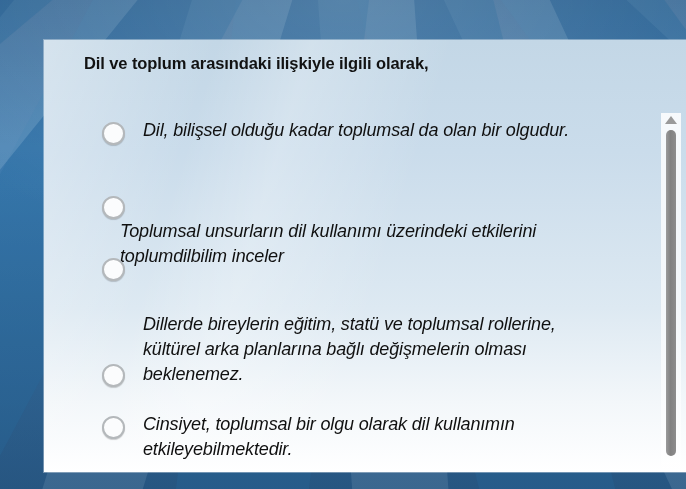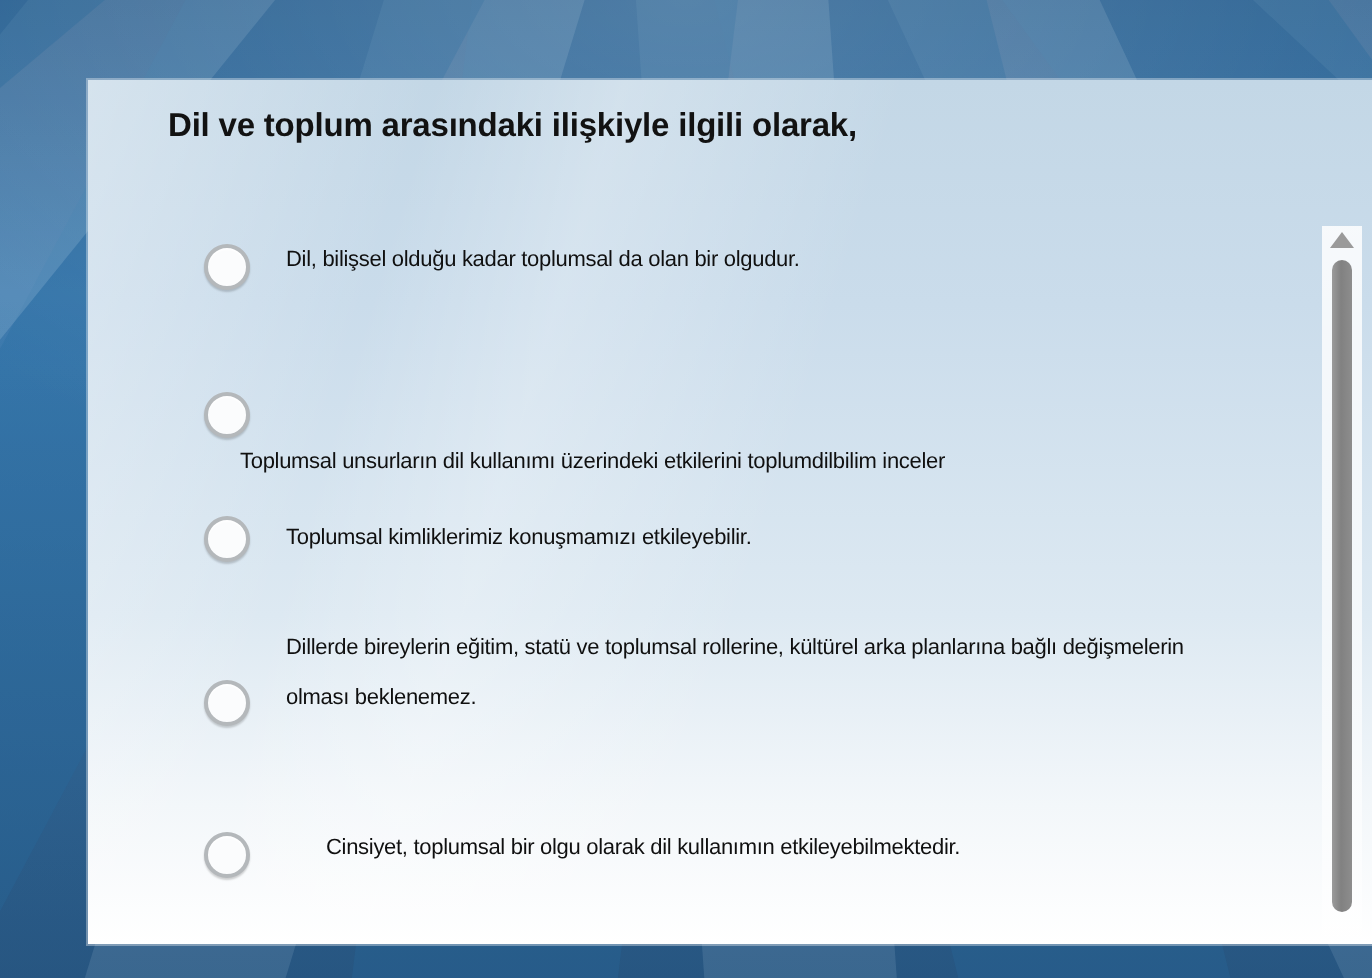--- a/index.html
+++ b/index.html
@@ -103,32 +103,33 @@
     width: 23px;
     height: 23px;
     border-radius: 50%;
     background: #fbfcfd;
     border: 2px solid #b4b8bb;
     box-shadow: 0 1px 1px rgba(0,0,0,.18), inset 0 1px 1px rgba(255,255,255,.9);
     box-sizing: border-box;
   }
   .otext {
     margin-left: 18px;
-    font-size: 11px;
+    font-size: 18px;
     line-height: 25px;
     color: #101010;
     letter-spacing: -.15px;
+    font-style: italic;
   }
 
   
   .o1 { top: 0px;   }
   .o2 { top: 74px; flex-direction: column;  }
   .o3 { top: 139px; }
-  .o4 { top: 194px; }
-  .o5 { top: 294px; gap: 20px; }
+  .o4 { top: 194px; align-items: flex-end; }
+  .o5 { top: 294px; }
 
   
   .o1 .radio { margin-top: 4px; }
   .o2 .radio { margin-top: 4px; }
   .o3 .radio { margin-top: 1px; }
   .o4 .radio { margin-top: 28px; }
   .o5 .radio { margin-top: 4px; }
 
   
   .scrollbar {
@@ -205,21 +206,20 @@
         <span class="otext">Dil, bilişsel olduğu kadar toplumsal da olan bir olgudur.</span>
       </div>
 
       <div class="opt o2">
         <span class="radio"></span>
         <span class="otext">Toplumsal unsurların dil kullanımı üzerindeki etkilerini toplumdilbilim inceler</span>
       </div>
 
       <div class="opt o3">
         <span class="radio"></span>
-        <span class="otext">Toplumsal kimliklerimiz konuşmamızı etkileyebilir.</span>
       </div>
 
       <div class="opt o4">
         <span class="radio"></span>
         <span class="otext">Dillerde bireylerin eğitim, statü ve toplumsal rollerine, kültürel arka planlarına bağlı değişmelerin olması beklenemez.</span>
       </div>
 
       <div class="opt o5">
         <span class="radio"></span>
         <span class="otext">Cinsiyet, toplumsal bir olgu olarak dil kullanımın etkileyebilmektedir.</span>

